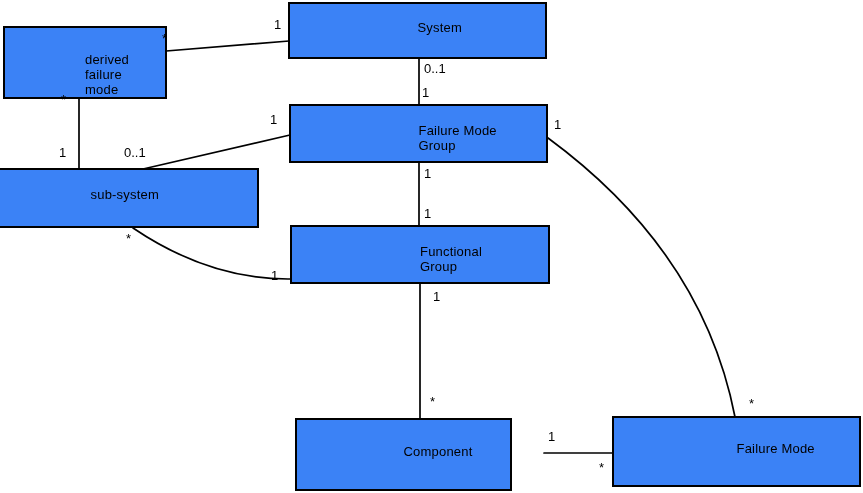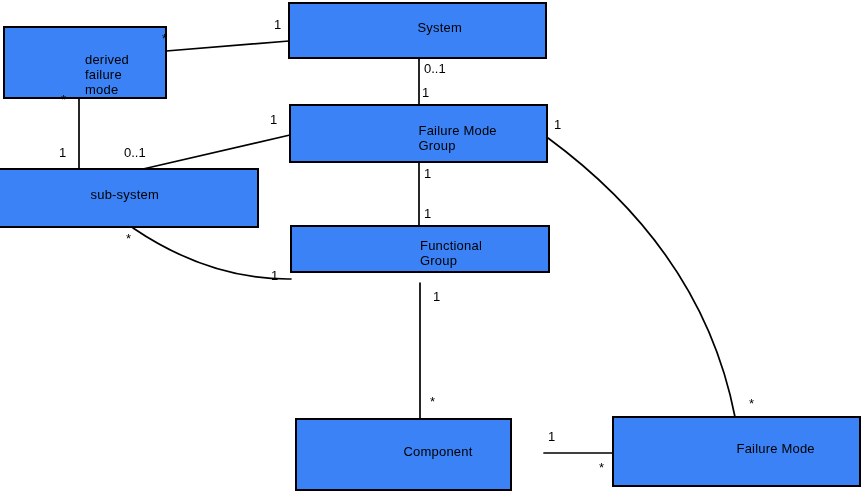--- a/index.html
+++ b/index.html
@@ -78,21 +78,21 @@
       <div class="label">
         <div>Failure Mode</div>
         <div>Group</div>
       </div>
     </div>
     <div class="box" style="left: -78px; top: 168px; width: 337px; height: 60px;">
       <div class="label">
         <div>sub-system</div>
       </div>
     </div>
-    <div class="box" style="left: 290px; top: 225px; width: 260px; height: 48px;">
+    <div class="box" style="left: 290px; top: 225px; width: 260px; height: 59px;">
       <div class="label">
         <div>Functional</div>
         <div>Group</div>
       </div>
     </div>
     <div class="box" style="left: 295px; top: 418px; width: 217px; height: 73px;">
       <div class="label">
         <div>Component</div>
       </div>
     </div>

